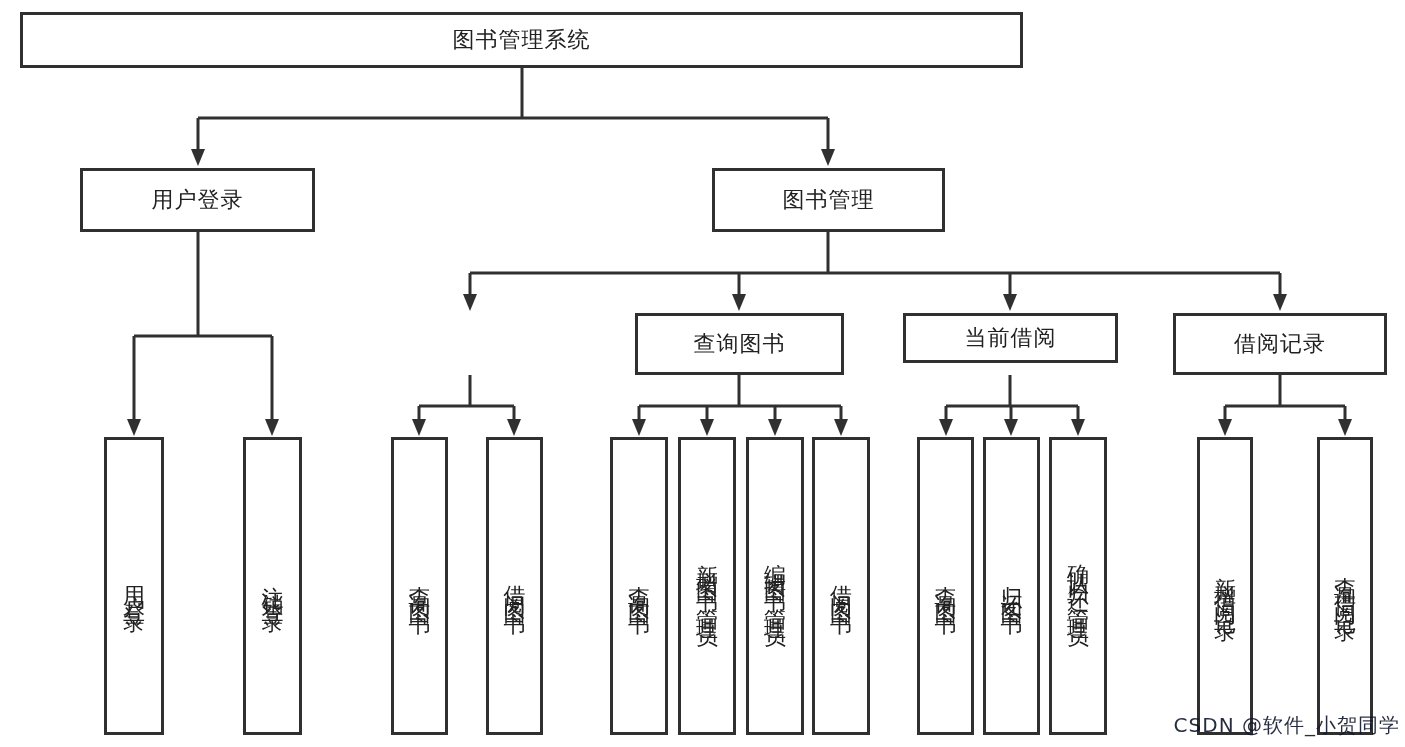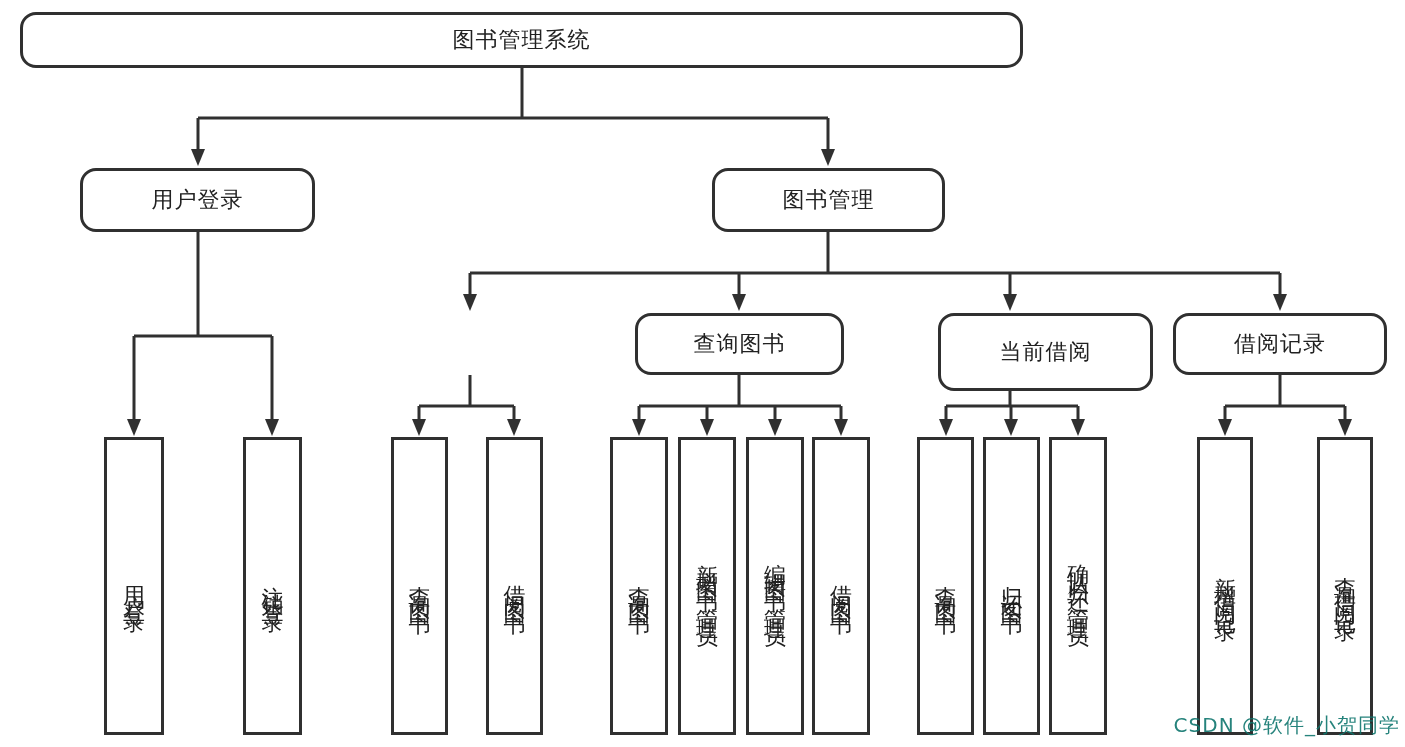--- a/index.html
+++ b/index.html
@@ -21,38 +21,38 @@
     position: absolute;
     box-sizing: border-box;
     border: 3px solid #303030;
     background: #ffffff;
     display: flex;
     align-items: center;
     justify-content: center;
     z-index: 2;
     color: #212121;
   }
-  .h-node { font-size: 22px; letter-spacing: 1px; border-radius: 16px; }
+  .h-node { font-size: 22px; letter-spacing: 1px; }
   .v-node .v-label {
     writing-mode: vertical-rl;
     text-orientation: mixed;
     font-size: 22px;
     line-height: 1;
     letter-spacing: 9px;
     white-space: nowrap;
   }
   .watermark {
     position: absolute;
     right: 5px;
     bottom: 8px;
     z-index: 5;
     font-family: "DejaVu Sans", "Liberation Sans", sans-serif;
     font-size: 20px;
     letter-spacing: 1px;
-    color: #0f766e;
+    color: #0f172a;
     opacity: 0.9;
     pointer-events: none;
   }
 </style>
 </head>
 <body>
 
 <div class="canvas">
 
   <svg class="svg-layer" viewBox="0 0 1405 747" xmlns="http://www.w3.org/2000/svg">
@@ -102,21 +102,21 @@
   <div class="node h-node" style="left:80px;top:168px;width:235px;height:64px;">
     <span>用户登录</span>
   </div>
   <div class="node h-node" style="left:712px;top:168px;width:233px;height:64px;">
     <span>图书管理</span>
   </div>
 
   <div class="node h-node" style="left:635px;top:313px;width:209px;height:62px;">
     <span>查询图书</span>
   </div>
-  <div class="node h-node" style="left:903px;top:313px;width:215px;height:78px;margin-left:35px;">
+  <div class="node h-node" style="left:903px;top:313px;width:215px;height:50px;">
     <span>当前借阅</span>
   </div>
   <div class="node h-node" style="left:1173px;top:313px;width:214px;height:62px;">
     <span>借阅记录</span>
   </div>
 
   <div class="node v-node" style="left:104px;top:437px;width:60px;height:298px;">
     <span class="v-label">用户登录</span>
   </div>
   <div class="node v-node" style="left:243px;top:437px;width:59px;height:298px;">

